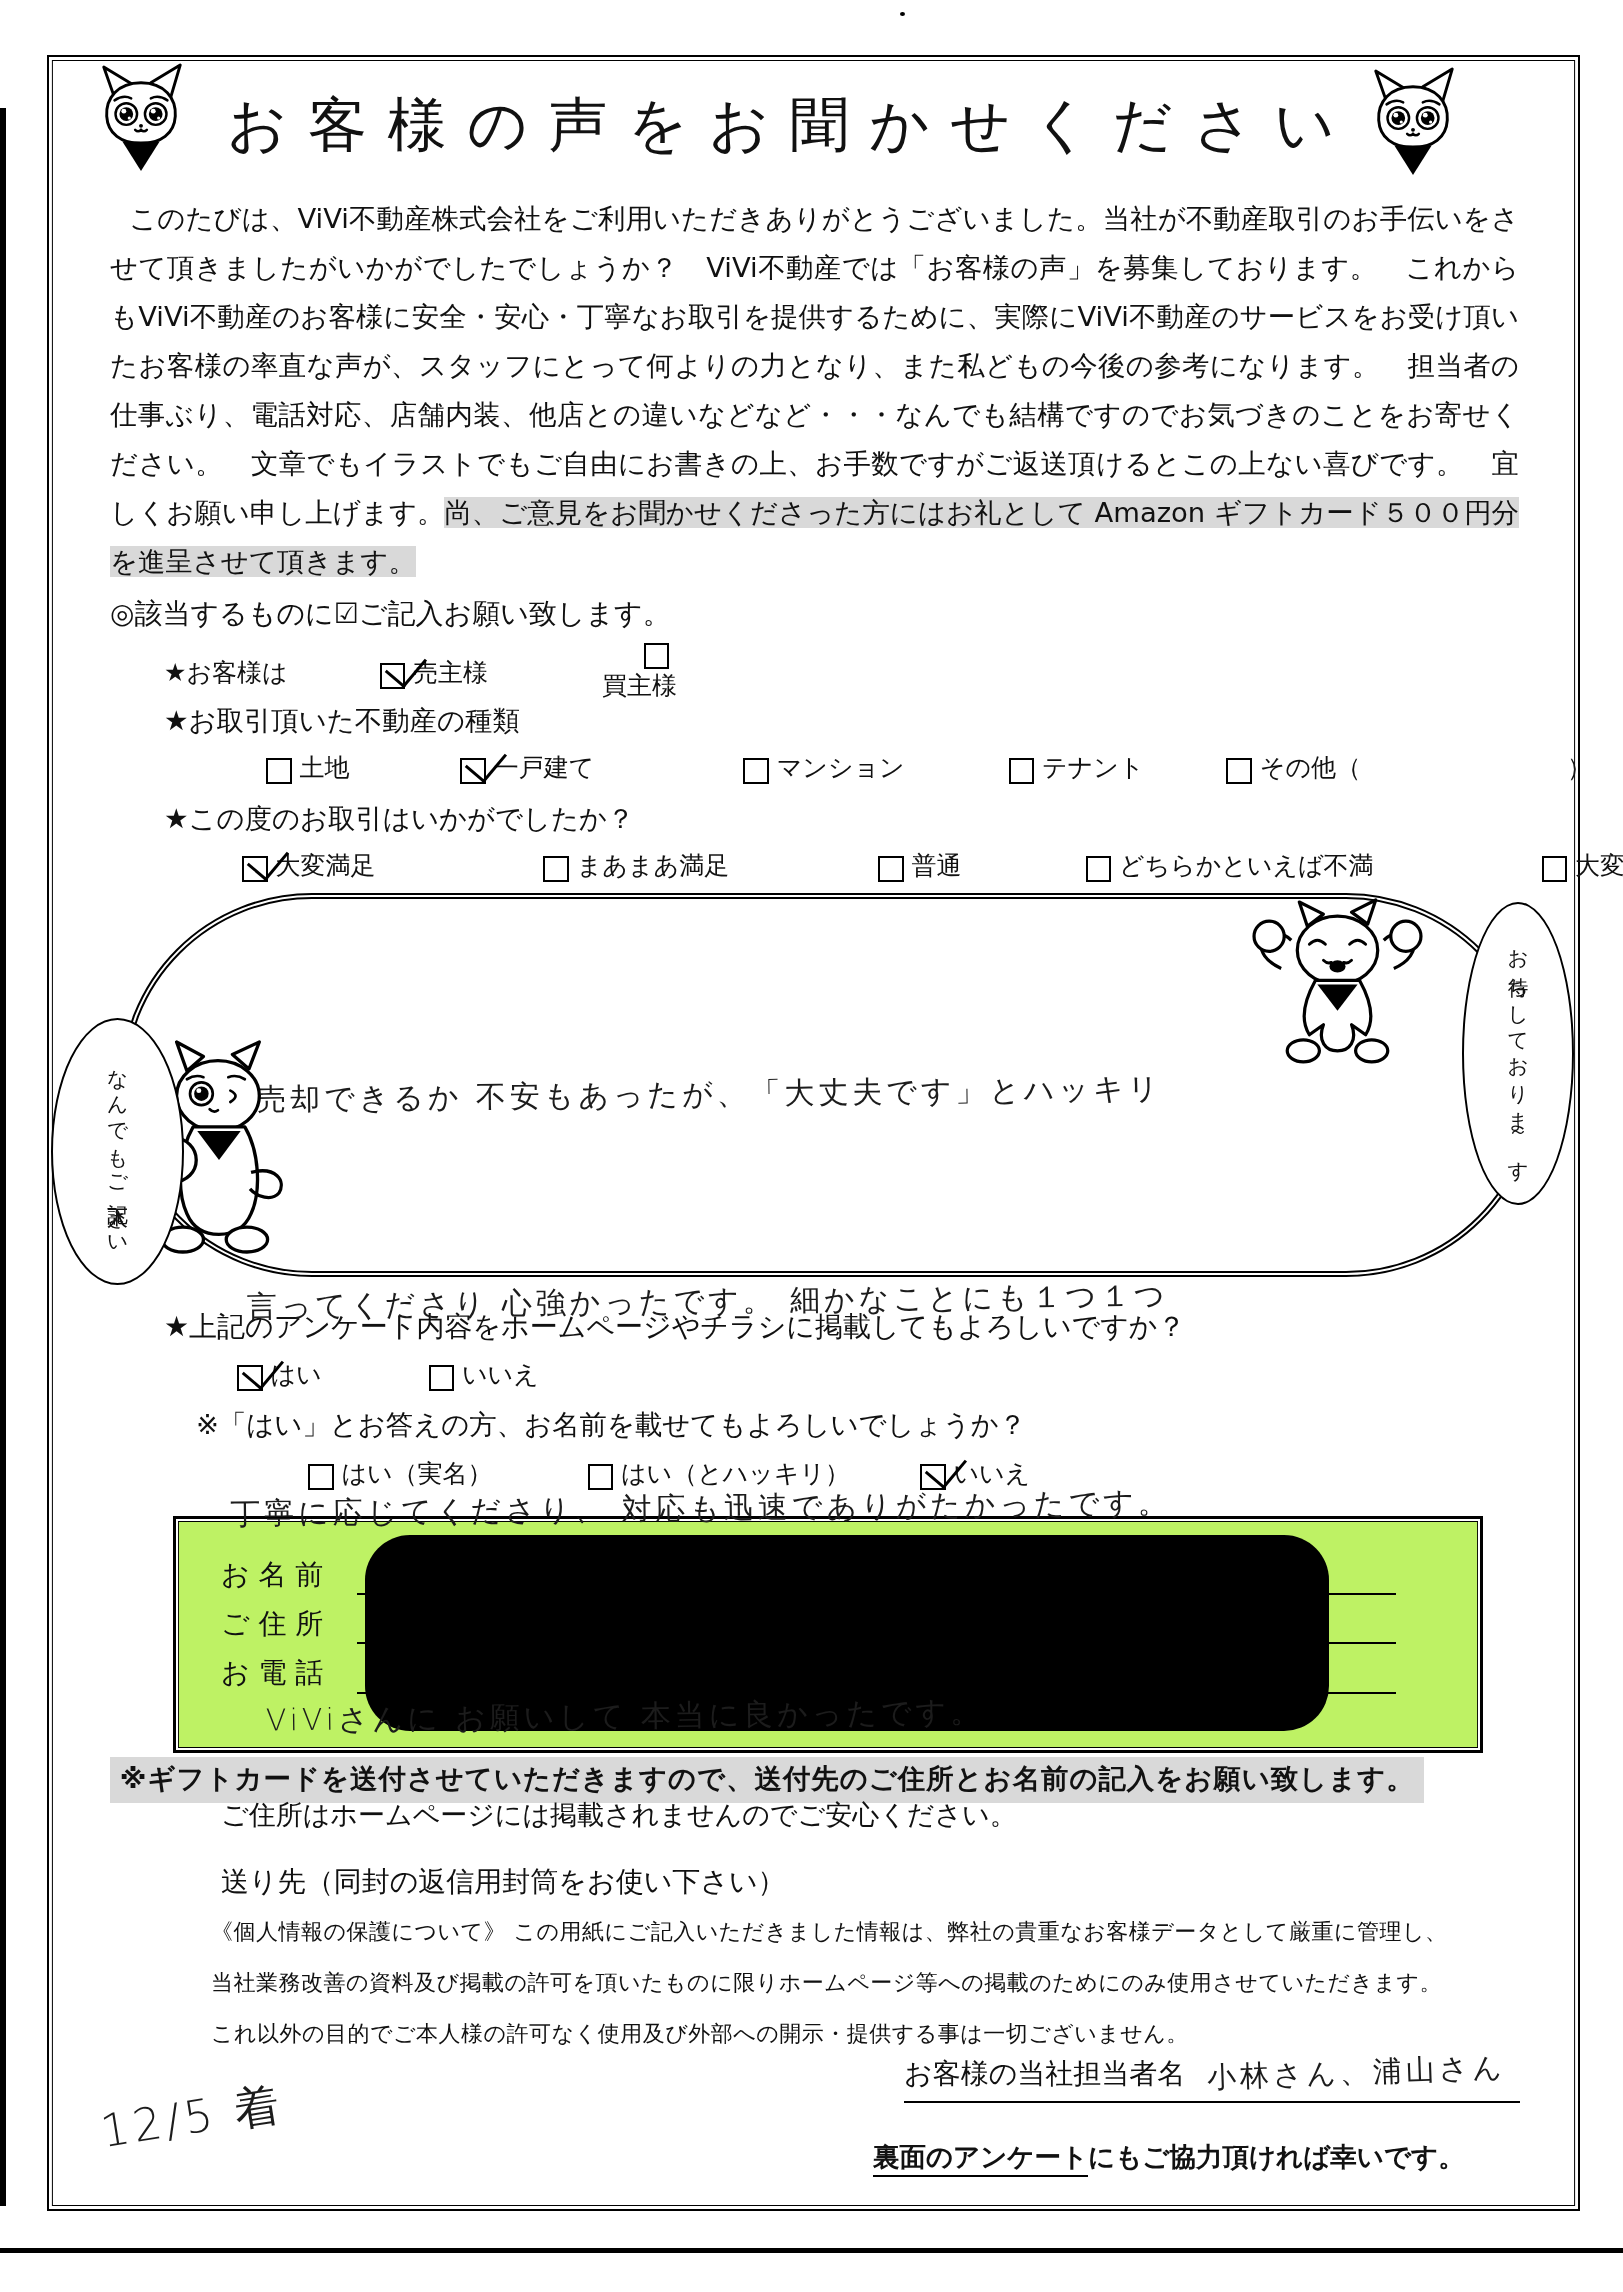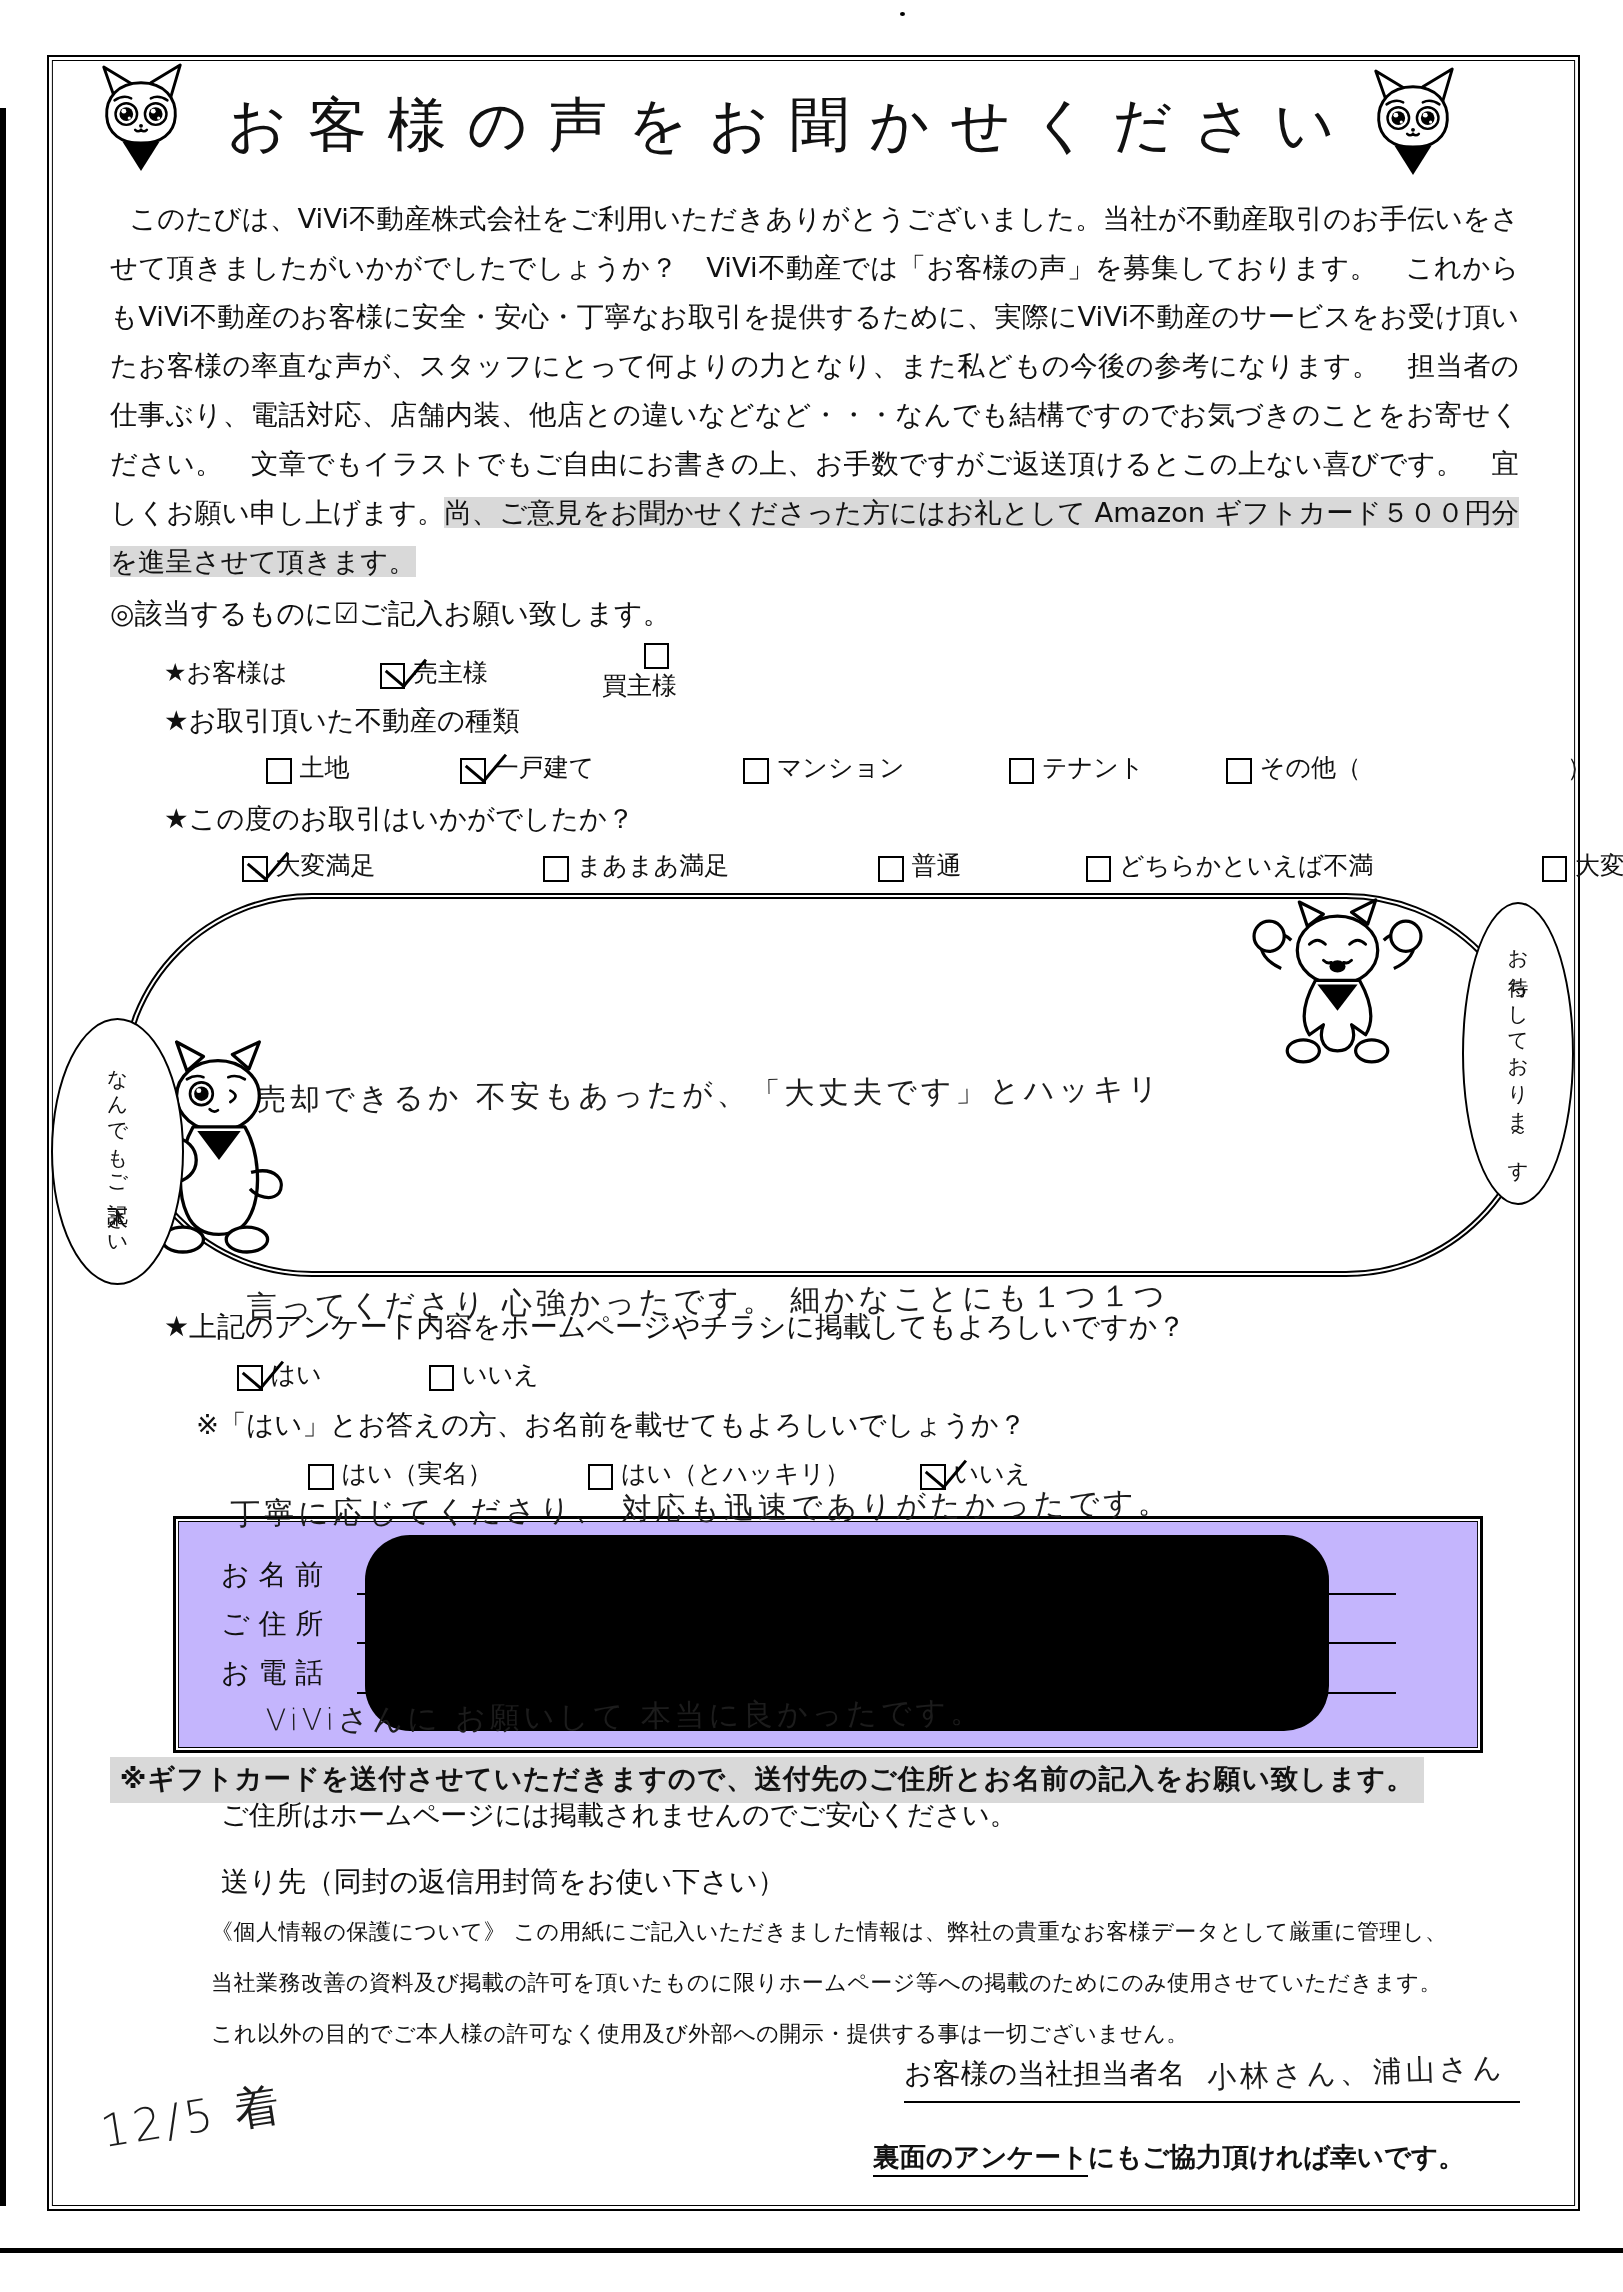--- a/index.html
+++ b/index.html
@@ -47,21 +47,21 @@
   .bubble{position:absolute;background:#fff;border:2.9px solid #000;border-radius:50%;
         display:flex;align-items:center;justify-content:center;z-index:5;}
   .bubble-left{left:2px;top:961px;width:129px;height:263px;}
   .bubble-right{left:1413px;top:845px;width:108px;height:299px;}
   .vtext{writing-mode:vertical-rl;font-size:20.6px;letter-spacing:2.9px;}
 
   .cat-wink{position:absolute;left:80px;top:970px;width:181px;height:240px;z-index:4;}
   .cat-cheer{position:absolute;left:1198px;top:841px;width:181px;height:176px;z-index:4;}
 
   
-  .form-box{position:absolute;left:124px;top:1459px;width:1304px;height:231px;background:#c4b5fd;
+  .form-box{position:absolute;left:124px;top:1459px;width:1304px;height:231px;background:#bef264;
         border:3.9px solid #000;box-shadow:inset 0 0 0 2px #fff, inset 0 0 0 2.9px #000;}
   .f-label{position:absolute;left:45px;font-size:28px;letter-spacing:8.8px;white-space:pre;}
   .f-line{position:absolute;left:181px;width:1039px;border-bottom:2px solid #000;height:0;}
   .redact{position:absolute;left:189px;top:15.7px;width:964px;height:196px;background:#000;border-radius:45px;}
 
   .gift-note{left:61px;top:1700px;font-size:27.4px;font-weight:600;background:#d9d9d9;
         padding:3.9px 9.8px 5.9px;letter-spacing:1px;}
   .address-note{left:172px;top:1740px;font-size:27px;}
   .send-to{left:172px;top:1806px;font-size:28px;}
   .privacy{font-size:22px;letter-spacing:0.5px;}

